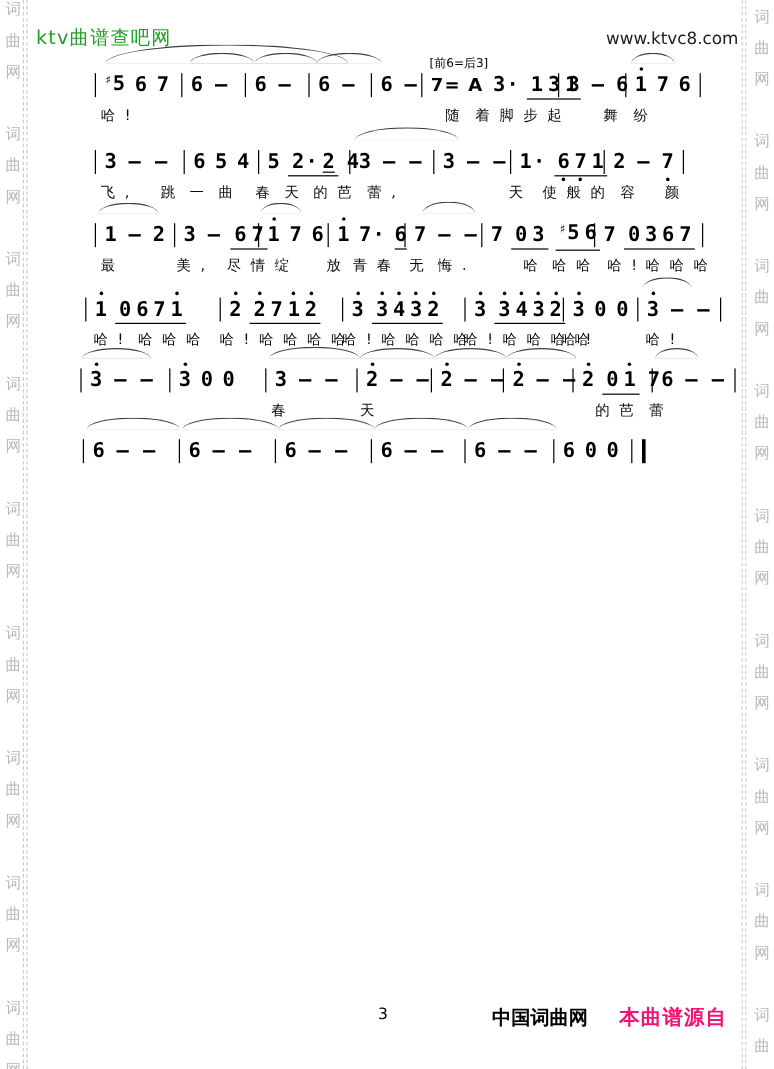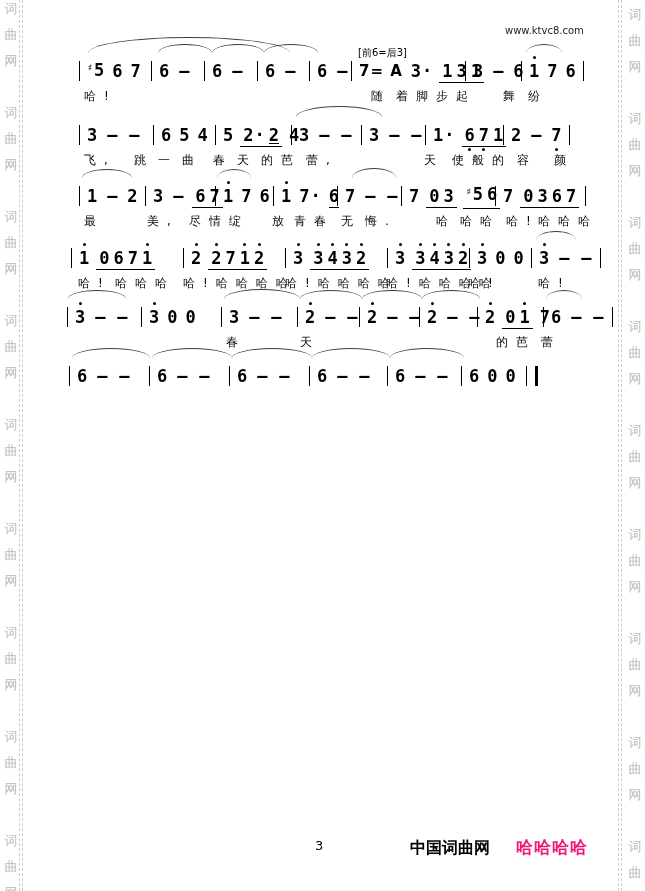--- a/index.html
+++ b/index.html
@@ -8,21 +8,21 @@
   
   .vline{position:absolute;top:0;bottom:0;width:2px;
          border-left:1px dashed #cccccc;border-right:1px dashed #cccccc;}
   .vline.left{left:19px;} .vline.right{left:618px;}
   
   .wm-char{position:absolute;width:16px;font-size:13px;line-height:14px;color:#b6bcb6;
            text-align:center;user-select:none;}
   
   .logo{position:absolute;left:30px;top:22px;font-size:16px;color:#23a126;
         text-decoration:none;letter-spacing:1px;}
-  .url{position:absolute;left:505px;top:25px;font-size:10px;color:#1c1c1c;text-decoration:none;}
+  .url{position:absolute;left:505px;top:25px;font-size:14px;color:#1c1c1c;text-decoration:none;}
   
   #score{position:absolute;left:0;top:0;width:645px;height:891px;}
   .score-line{position:absolute;left:0;width:598px;height:46px;}
   .bar{position:absolute;top:0;height:22px;display:inline-flex;align-items:center;}
   .note{position:relative;font-family:"DejaVu Sans Mono","DejaVu Sans",sans-serif;
         font-weight:bold;font-size:17px;line-height:22px;margin:0 4px;color:#000;}
   .note.u1{border-bottom:1.5px solid #000;}
   .note.u2::after{content:"";position:absolute;left:0;right:0;bottom:2px;
         border-bottom:1.5px solid #000;}
   .grp{display:inline-flex;align-items:stretch;border-bottom:1.5px solid #000;
@@ -109,20 +109,21 @@
       <span class="wm-char" style="left: 627px; top: 632px;">词</span>
       <span class="wm-char" style="left: 627px; top: 658px;">曲</span>
       <span class="wm-char" style="left: 627px; top: 684px;">网</span>
       <span class="wm-char" style="left: 627px; top: 736px;">词</span>
       <span class="wm-char" style="left: 627px; top: 762px;">曲</span>
       <span class="wm-char" style="left: 627px; top: 788px;">网</span>
       <span class="wm-char" style="left: 627px; top: 840px;">词</span>
       <span class="wm-char" style="left: 627px; top: 866px;">曲</span>
     </div>
 
+  <a class="logo" href="#">ktv曲谱查吧网</a>
   <a class="url" href="#">www.ktvc8.com</a>
 
   <div id="score">
       <div class="score-line" style="top: 60px;">
         <div class="slur" style="left: 88px; width: 202px; height: 15px; top: -23px;"></div>
         <div class="slur" style="left: 158px; width: 54px; height: 8px; top: -16px;"></div>
         <div class="slur" style="left: 212px; width: 52px; height: 8px; top: -16px;"></div>
         <div class="slur" style="left: 264px; width: 54px; height: 8px; top: -16px;"></div>
         <div class="slur" style="left: 526px; width: 36px; height: 8px; top: -16px;"></div>
         <span class="ann" style="left: 358px; top: -14px;">[前6=后3]</span>
@@ -489,14 +490,14 @@
           <span class="endbar">
             <span class="bl"></span>
             <span class="bl thick"></span>
           </span>
         </span>
       </div>
     </div>
 
   <span class="pagenum">3</span>
   <span class="credit-prefix">中国词曲网</span>
-  <a class="credit-site" href="#">哈哈哈哈</a>
+  <a class="credit-site" href="#">本曲谱源自</a>
 </div>
 
 </body></html>

